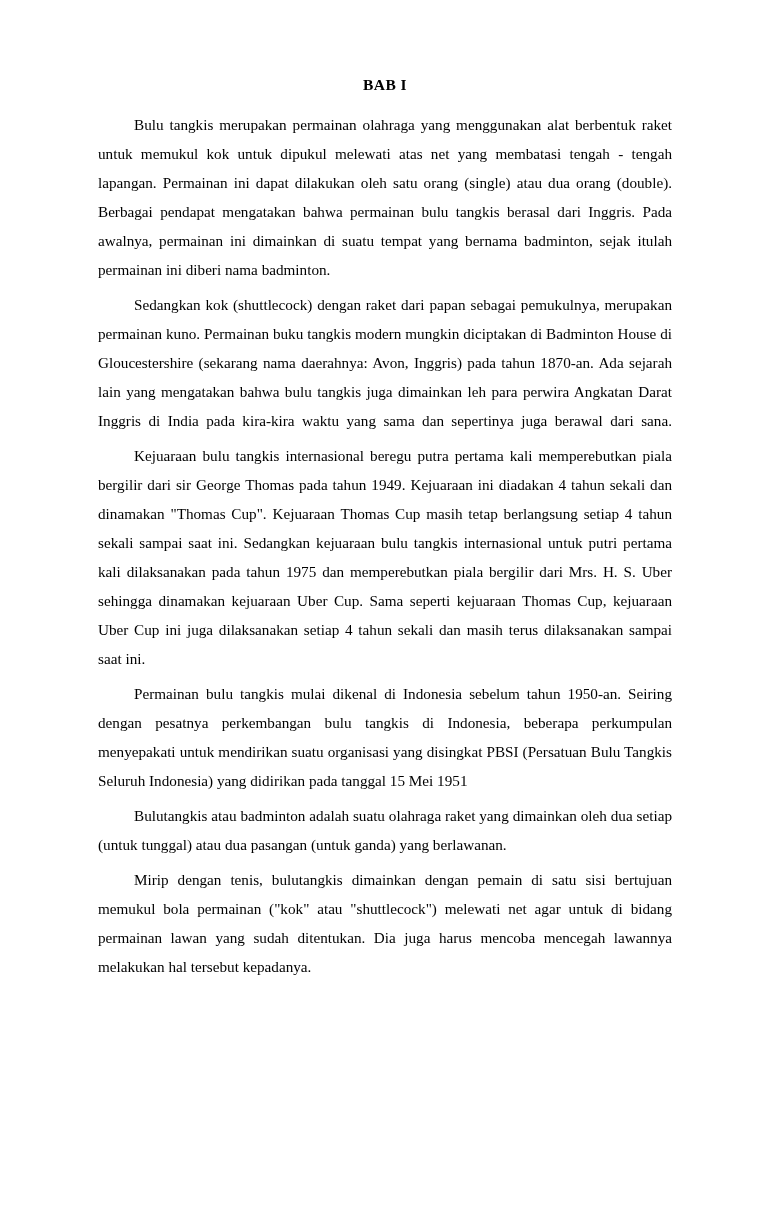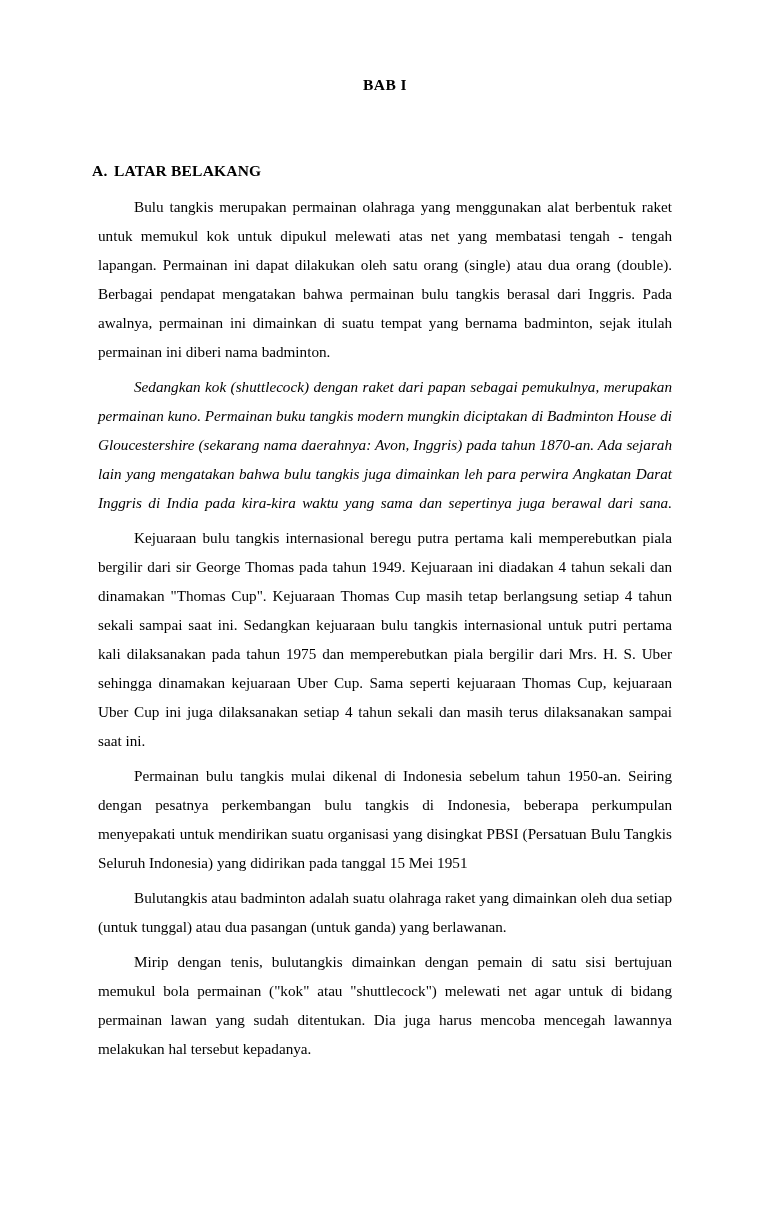--- a/index.html
+++ b/index.html
@@ -59,39 +59,35 @@
     margin: 6px;
     text-indent: 36px;
     
   }
   .body-para.first { padding-top: 5px; }
 
   
   .justify-all {
     text-align: justify;
     text-align-last: justify;
-    font-style: italic;
   }
   .justify-last-left {
     text-align: justify;
     text-align-last: left;
   }
 </style>
 </head>
 <body>
 
 <div class="page">
   <div class="content">
 
     <div class="chapter-title">BAB I</div>
 
 
-    <div class="section-heading">
-      <span class="sec-letter">A.</span><span>LATAR BELAKANG</span>
-    </div>
 
     <p class="body-para first justify-last-left">Bulu tangkis merupakan permainan olahraga yang menggunakan alat berbentuk raket untuk memukul kok untuk dipukul melewati atas net yang membatasi tengah - tengah lapangan. Permainan ini dapat dilakukan oleh satu orang (single) atau dua orang (double). Berbagai pendapat mengatakan bahwa permainan bulu tangkis berasal dari Inggris. Pada awalnya, permainan ini dimainkan di suatu tempat yang bernama badminton, sejak itulah permainan ini diberi nama badminton.</p>
 
     <p class="body-para justify-all">Sedangkan kok (shuttlecock) dengan raket dari papan sebagai pemukulnya, merupakan permainan kuno. Permainan buku tangkis modern mungkin diciptakan di Badminton House di Gloucestershire (sekarang nama daerahnya: Avon, Inggris) pada tahun 1870-an. Ada sejarah lain yang mengatakan bahwa bulu tangkis juga dimainkan leh para perwira Angkatan Darat Inggris di India pada kira-kira waktu yang sama dan sepertinya juga berawal dari sana.</p>
 
     <p class="body-para justify-last-left">Kejuaraan bulu tangkis internasional beregu putra pertama kali memperebutkan piala bergilir dari sir George Thomas pada tahun 1949. Kejuaraan ini diadakan 4 tahun sekali dan dinamakan "Thomas Cup". Kejuaraan Thomas Cup masih tetap berlangsung setiap 4 tahun sekali sampai saat ini. Sedangkan kejuaraan bulu tangkis internasional untuk putri pertama kali dilaksanakan pada tahun 1975 dan memperebutkan piala bergilir dari Mrs. H. S. Uber sehingga dinamakan kejuaraan Uber Cup. Sama seperti kejuaraan Thomas Cup, kejuaraan Uber Cup ini juga dilaksanakan setiap 4 tahun sekali dan masih terus dilaksanakan sampai saat ini.</p>
 
     <p class="body-para justify-last-left">Permainan bulu tangkis mulai dikenal di Indonesia sebelum tahun 1950-an. Seiring dengan pesatnya perkembangan bulu tangkis di Indonesia, beberapa perkumpulan menyepakati untuk mendirikan suatu organisasi yang disingkat PBSI (Persatuan Bulu Tangkis Seluruh Indonesia) yang didirikan pada tanggal 15 Mei 1951</p>
 
     <p class="body-para justify-last-left">Bulutangkis atau badminton adalah suatu olahraga raket yang dimainkan oleh dua setiap (untuk tunggal) atau dua pasangan (untuk ganda) yang berlawanan.</p>

